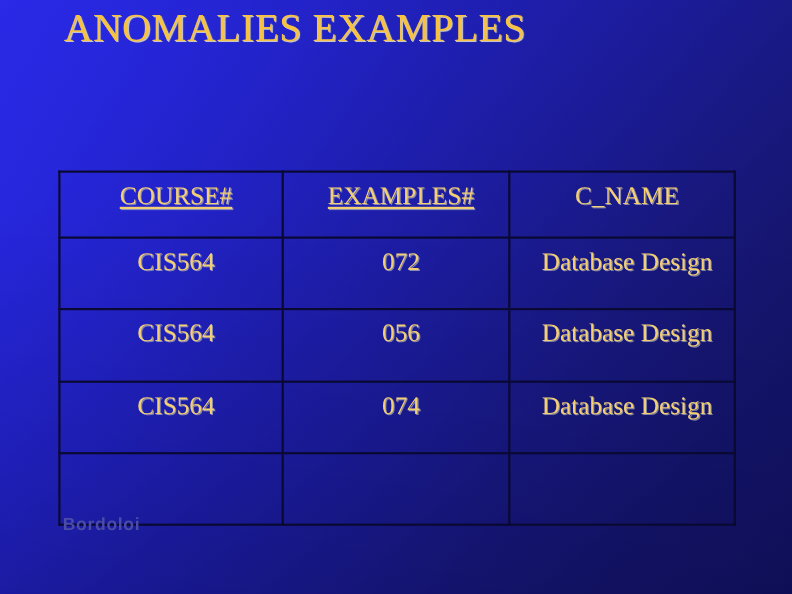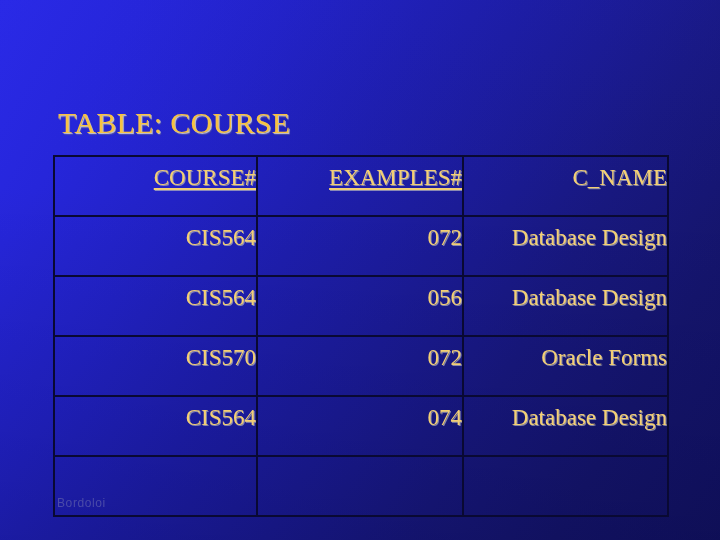--- a/index.html
+++ b/index.html
@@ -97,21 +97,21 @@
     background: transparent;
   }
 
   .data-table td,
   .data-table th {
     border: 2px solid #090933;
     padding: 6px 0 0 9px;
     margin: 0;
     height: 52px;
     vertical-align: top;
-    text-align: right;
+    text-align: center;
     font-weight: normal;
     font-size: 23px;
     line-height: 30px;
     color: #f3cf74;
     background: transparent;
     white-space: nowrap;
     overflow: hidden;
     text-shadow:
       1px 1px 0 rgba(205,205,210,0.55),
       1px 1px 1px rgba(90,90,120,0.45);
@@ -124,38 +124,38 @@
   
   .pk-header { text-decoration: underline; text-underline-offset: 3px; }
   .plain-header { text-decoration: none; }
 
   .empty-row td { color: transparent; }
 
   
   .footer-name {
     position: absolute;
     left: 57px;
-    top: 495px;
+    top: 470px;
     font-family: "Liberation Sans", "DejaVu Sans", sans-serif;
-    font-size: 12px;
+    font-size: 16px;
     line-height: 16px;
-    font-weight: normal;
+    font-weight: bold;
     letter-spacing: 0.6px;
     color: #4b4ba8;
     white-space: nowrap;
   }
 </style>
 </head>
 <body>
 
 <div id="slide">
   <div id="content">
 
-
-    <div class="table-caption">TABLE: COURSE</div>
+    <div class="slide-title">ANOMALIES EXAMPLES</div>
+
 
     <table class="data-table">
       <colgroup>
         <col class="col-course">
         <col class="col-section">
         <col class="col-cname">
       </colgroup>
       <thead>
         <tr>
           <th>
@@ -174,25 +174,20 @@
           <td>CIS564</td>
           <td>072</td>
           <td>Database Design</td>
         </tr>
         <tr>
           <td>CIS564</td>
           <td>056</td>
           <td>Database Design</td>
         </tr>
         <tr>
-          <td>CIS570</td>
-          <td>072</td>
-          <td>Oracle Forms</td>
-        </tr>
-        <tr>
           <td>CIS564</td>
           <td>074</td>
           <td>Database Design</td>
         </tr>
         <tr class="empty-row">
           <td></td>
           <td></td>
           <td></td>
         </tr>
       </tbody>

